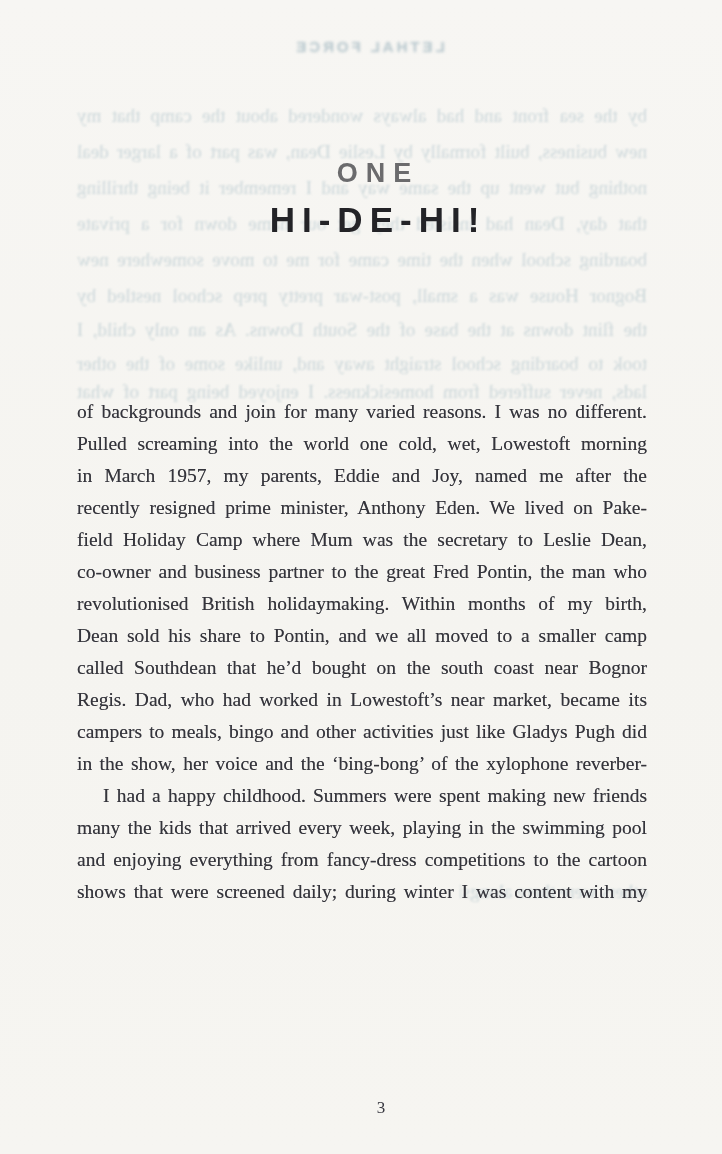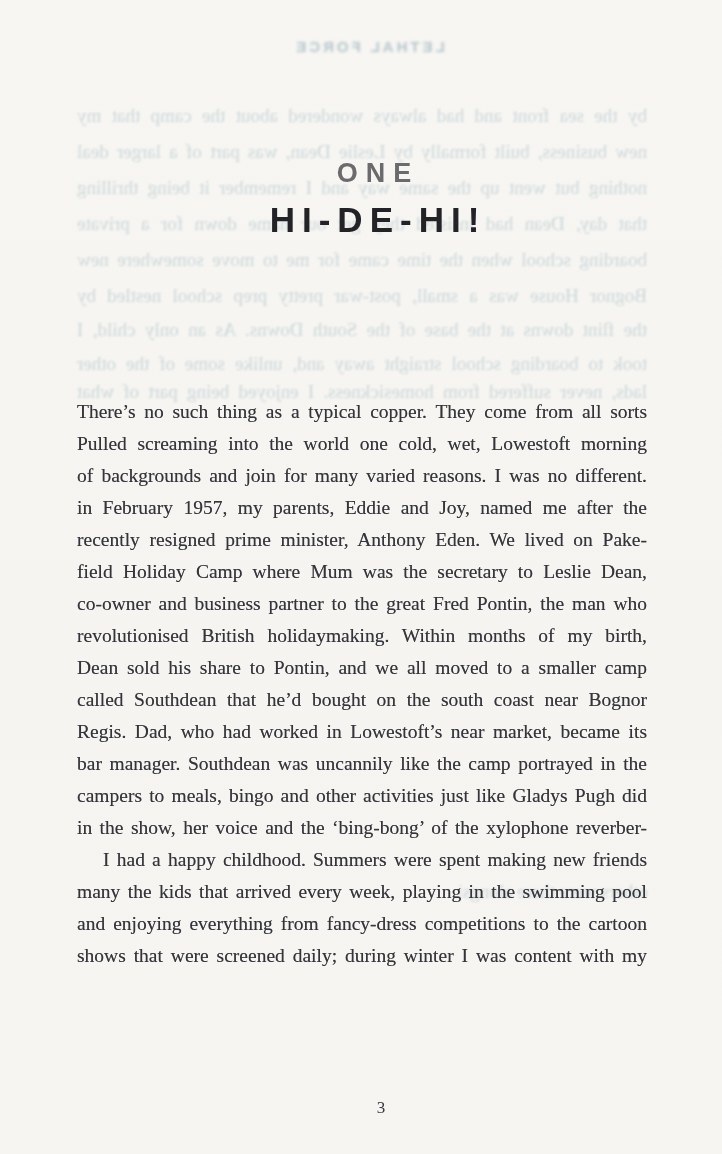--- a/index.html
+++ b/index.html
@@ -139,32 +139,30 @@
     <div class="ghost-line partial" style="top:880px">others were there alongside</div>
   </div>
 
   <header class="chapter-head">
     <div class="chapter-number">ONE</div>
     <h1 class="chapter-title">HI-DE-HI!</h1>
   </header>
 
   <main class="body-text">
 
-    <div class="line">There’s no such thing as a typical copper. They come from all sorts</div>
+    <div class="line">of backgrounds and join for many varied reasons. I was no different.</div>
     <div class="line">Pulled screaming into the world one cold, wet, Lowestoft morning</div>
-    <div class="line">of backgrounds and join for many varied reasons. I was no different.</div>
-    <div class="line">in February 1957, my parents, Eddie and Joy, named me after the</div>
+    <div class="line">in March 1957, my parents, Eddie and Joy, named me after the</div>
     <div class="line">recently resigned prime minister, Anthony Eden. We lived on Pake-</div>
     <div class="line">field Holiday Camp where Mum was the secretary to Leslie Dean,</div>
     <div class="line">co-owner and business partner to the great Fred Pontin, the man who</div>
     <div class="line">revolutionised British holidaymaking. Within months of my birth,</div>
     <div class="line">Dean sold his share to Pontin, and we all moved to a smaller camp</div>
     <div class="line">called Southdean that he’d bought on the south coast near Bognor</div>
     <div class="line">Regis. Dad, who had worked in Lowestoft’s near market, became its</div>
-    <div class="line">bar manager. Southdean was uncannily like the camp portrayed in the</div>
     <div class="line">campers to meals, bingo and other activities just like Gladys Pugh did</div>
     <div class="line">in the show, her voice and the ‘bing-bong’ of the xylophone reverber-</div>
 
     <div class="line indent">I had a happy childhood. Summers were spent making new friends</div>
     <div class="line">many the kids that arrived every week, playing in the swimming pool</div>
     <div class="line">and enjoying everything from fancy-dress competitions to the cartoon</div>
     <div class="line">shows that were screened daily; during winter I was content with my</div>
   </main>
 
   <footer>

